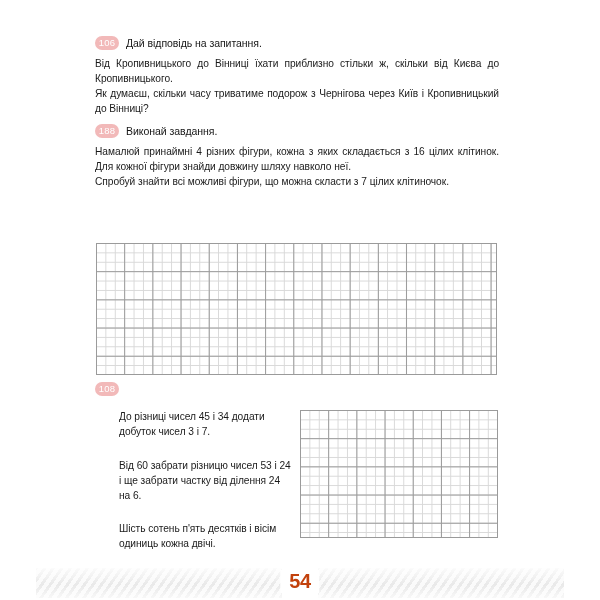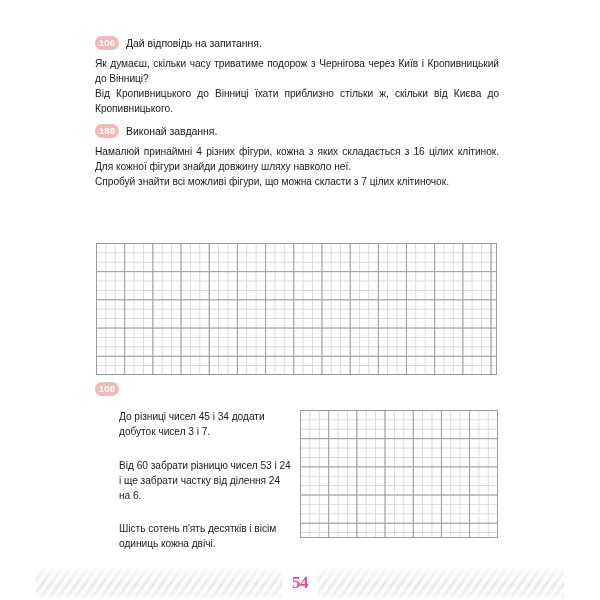--- a/index.html
+++ b/index.html
@@ -38,21 +38,21 @@
     display: inline-flex;
     align-items: center;
     justify-content: center;
     min-width: 24px;
     height: 14px;
     padding: 0 3px;
     border-radius: 8px;
     background: #f2b9b9;
     color: #ffffff;
     font-size: 9.5px;
-    font-weight: bold;
+    font-weight: normal;
     letter-spacing: 0.2px;
     line-height: 1;
     box-sizing: border-box;
     flex: 0 0 auto;
   }
 
   .task-title {
     font-size: 10.5px;
     font-weight: normal;
     color: #151515;
@@ -153,42 +153,41 @@
             mask-image: linear-gradient(to bottom, rgba(0,0,0,0.18) 0%, rgba(0,0,0,1) 55%, rgba(0,0,0,0.35) 100%);
   }
   .footer-hatch.left  { left: 36px; right: auto; width: 246px; }
   .footer-hatch.right { left: auto; right: 36px; width: 246px; }
 
   .page-number {
     position: absolute;
     left: 50%;
     transform: translateX(-50%);
     bottom: 7px;
-    font-size: 17px;
+    font-size: 20px;
     font-weight: bold;
-    color: #ec4899;
+    color: #c2410c;
     letter-spacing: -0.4px;
     background: #ffffff;
     padding: 0 9px;
-    font-family: Liberation Serif, serif;
   }
 </style>
 </head>
 <body>
 
 <div class="page">
 
   <section id="task-106" class="task">
     <div class="task-head">
       <span class="badge">106</span>
       <span class="task-title">Дай відповідь на запитання.</span>
     </div>
     <div class="body-text">
+      <p>Від Кропивницького до Вінниці їхати приблизно стільки ж, скільки від Києва до Кропивницького.</p>
       <p>Як думаєш, скільки часу триватиме подорож з Чернігова через Київ і Кропивницький до Вінниці?</p>
-      <p>Від Кропивницького до Вінниці їхати приблизно стільки ж, скільки від Києва до Кропивницького.</p>
     </div>
   </section>
 
   <section id="task-107" class="task">
     <div class="task-head">
       <span class="badge">188</span>
       <span class="task-title">Виконай завдання.</span>
     </div>
     <div class="body-text">
       <p>Намалюй принаймні 4 різних фігури, кожна з яких складається з 16 цілих клітинок. Для кожної фігури знайди довжину шляху навколо неї.</p>

